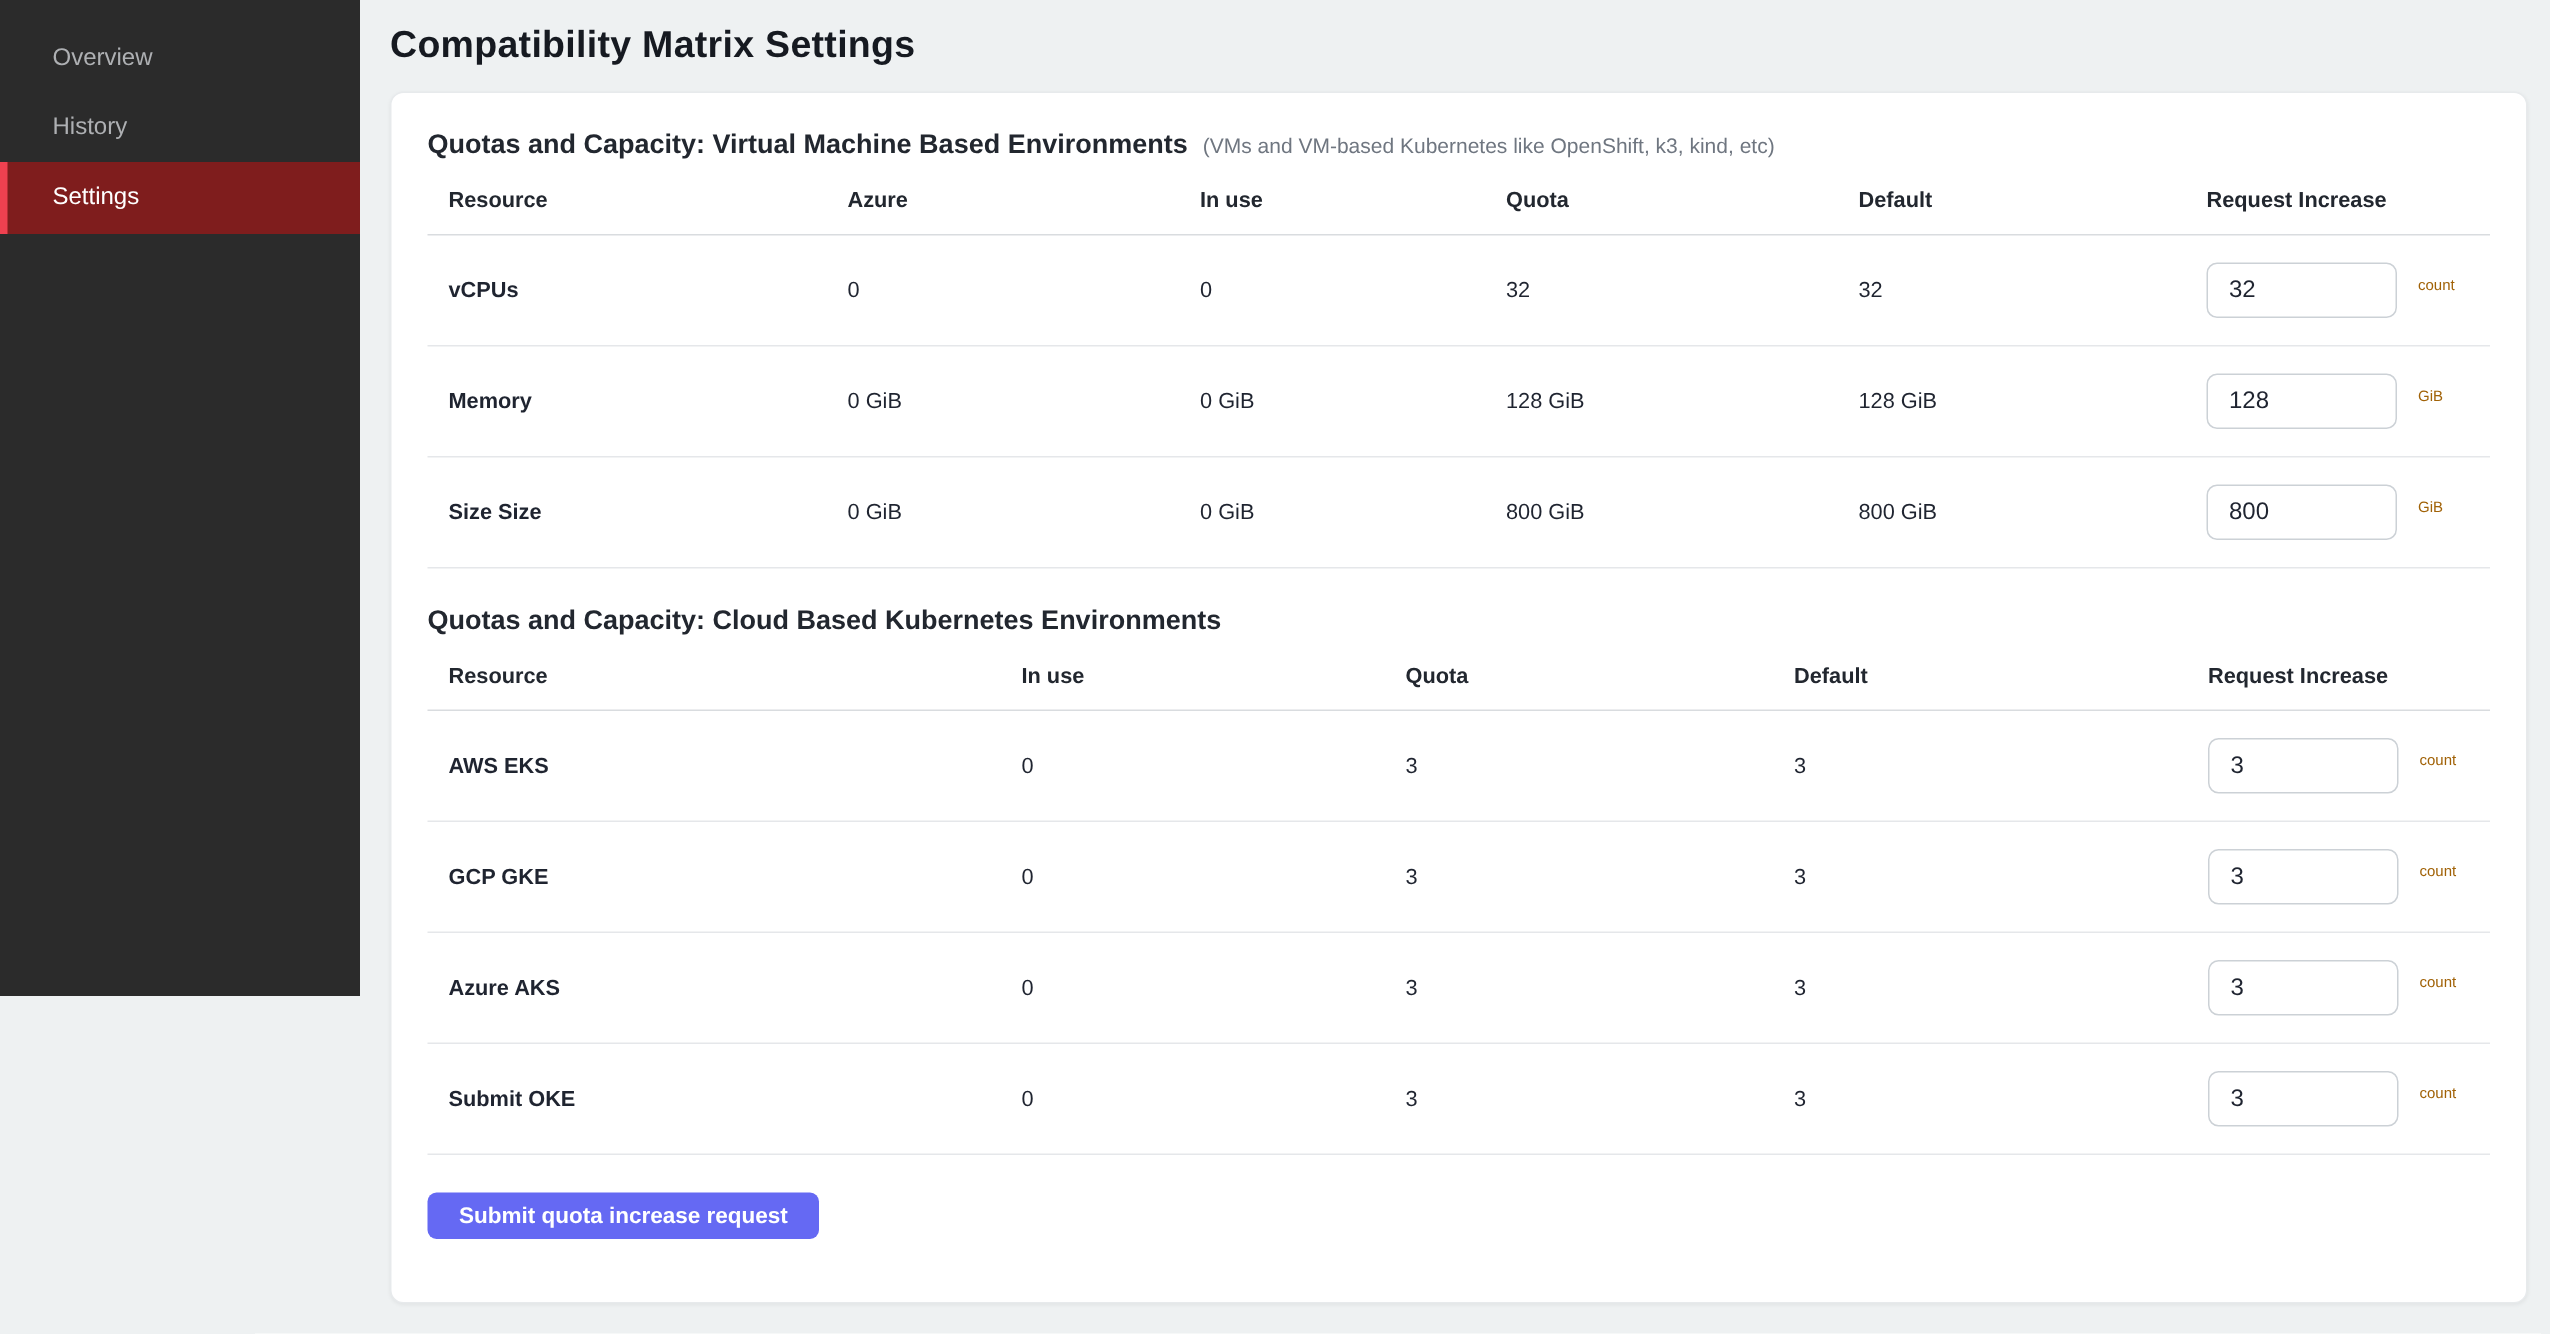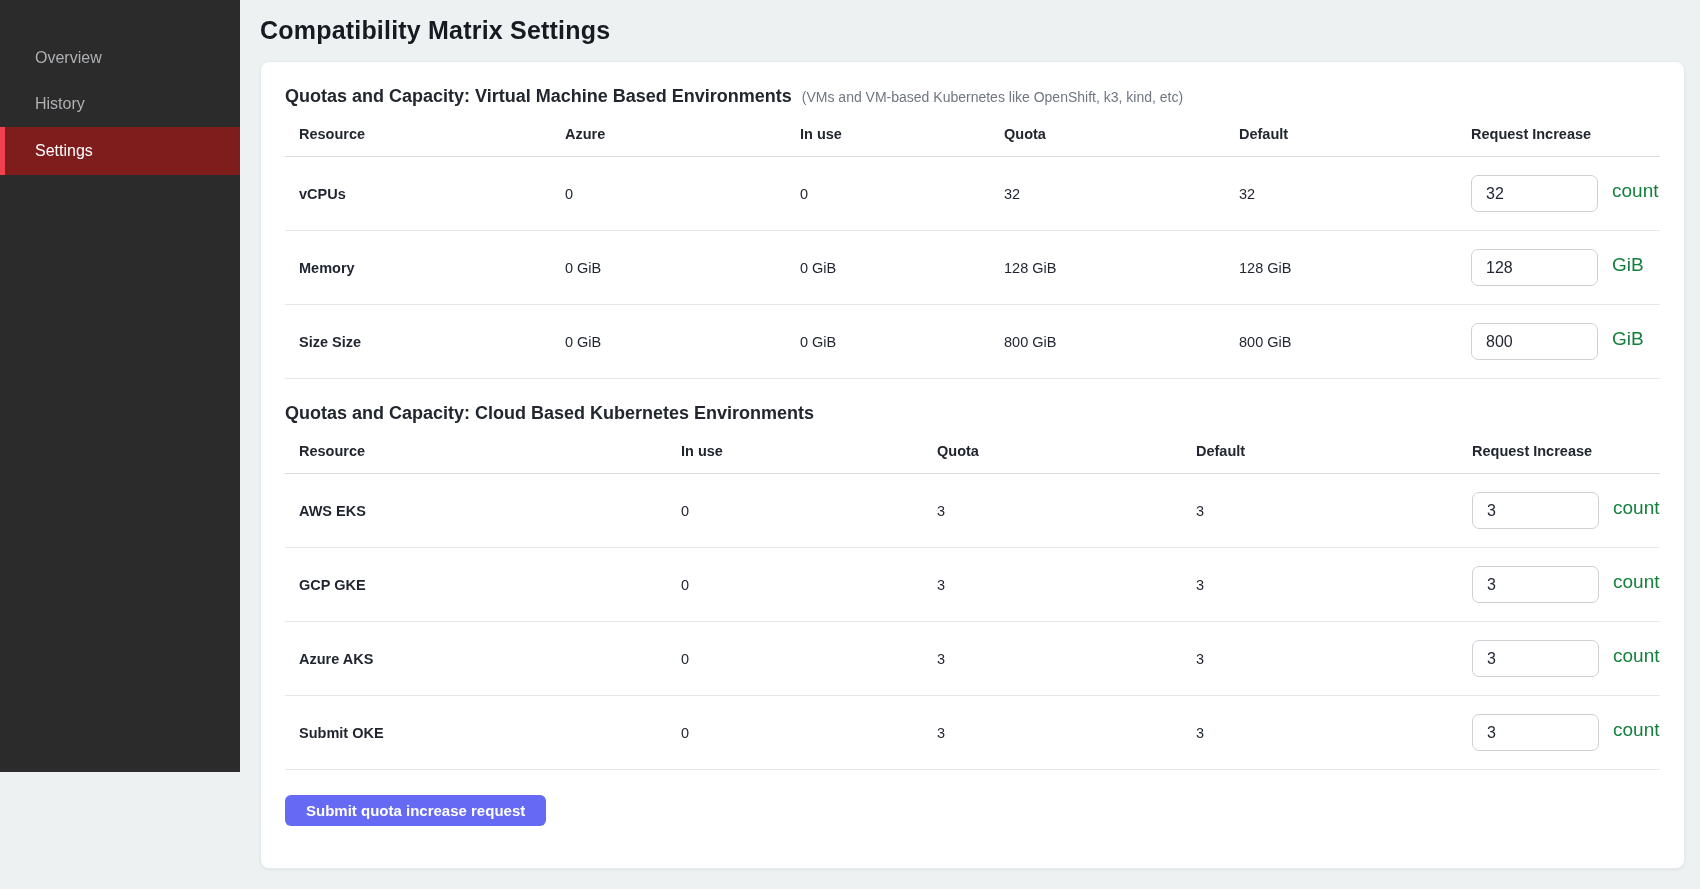--- a/index.html
+++ b/index.html
@@ -9,23 +9,23 @@
     background: #eef1f2;
     color: #1f2430;
     overflow: hidden;
     display: flex;
   }
 
   
   .sidebar {
     width: 240px;
     min-width: 240px;
-    height: 772px;
+    height: 664px;
     background: #2b2b2b;
-    padding-top: 35px;
+    padding-top: 16px;
   }
   .nav-item {
     height: 46px;
     display: flex;
     align-items: center;
     padding-left: 30px;
     font-size: 16px;
     color: #aeb0b3;
     cursor: pointer;
     border-left: 5px solid transparent;
@@ -111,22 +111,22 @@
     border: 1px solid #ccd1d6;
     border-radius: 7px;
     font-family: "Liberation Sans", "DejaVu Sans", sans-serif;
     font-size: 16px;
     color: #1f2430;
     padding-left: 14px;
     background: #ffffff;
     outline: none;
   }
   .unit-label {
-    font-size: 19px;
-    color: #15803d;
+    font-size: 10px;
+    color: #a16207;
     transform: translateY(-3px);
     text-align: center;
   }
 
   
   .footer {
     display: flex;
     padding-top: 25px;
   }
   .submit-btn {

